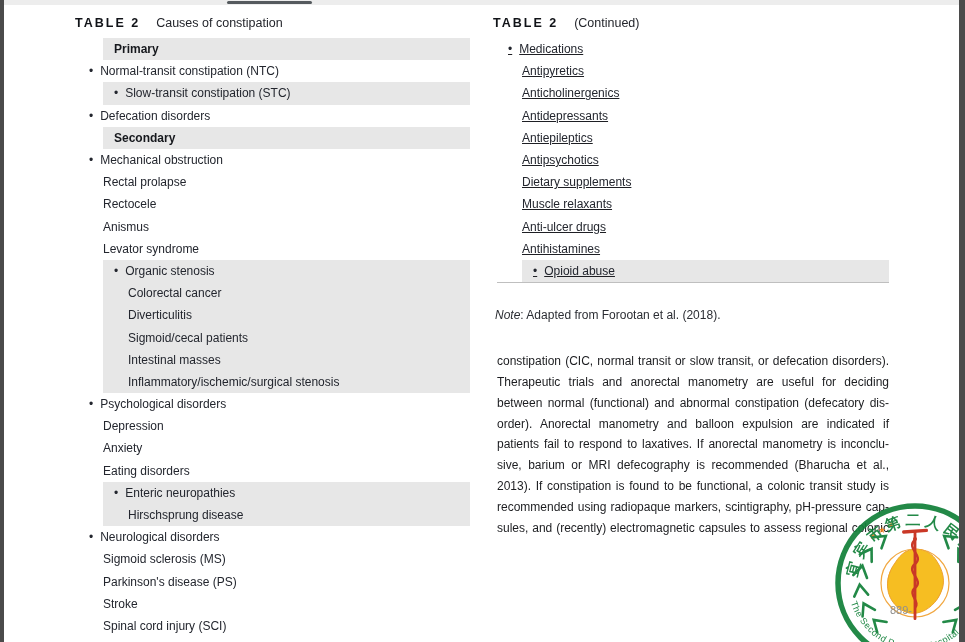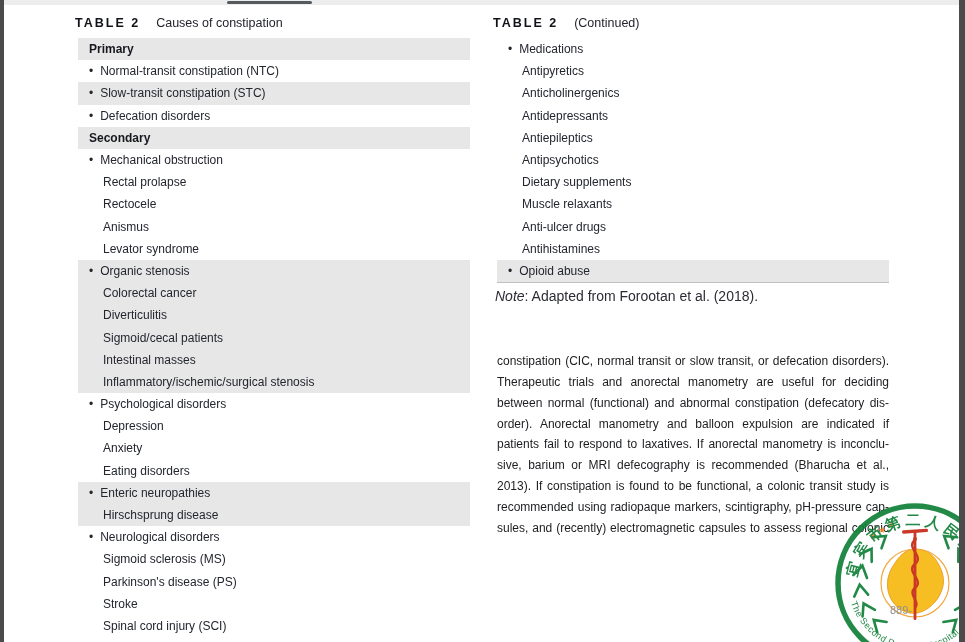--- a/index.html
+++ b/index.html
@@ -14,29 +14,29 @@
   .top-strip  { position:absolute; left:4px; top:0; width:955px; height:5px; background:#ededed; z-index:25; }
   .top-thumb  { position:absolute; left:223px; top:1px; width:85px; height:3px; background:#555a5e; border-radius:2px; }
 
   
   .col-left  { position:absolute; left:75px;  top:16px; width:395px; }
   .col-right { position:absolute; left:493px; top:16px; width:396px; }
   .tbl-head { display:flex; align-items:baseline; margin-bottom:8px; }
   .tbl-label { font-weight:700; font-size:12.5px; letter-spacing:2px; color:#111318; }
   .tbl-title { font-size:12.5px; margin-left:16px; color:#23252b; }
   .rows { margin-left:3px; }
-  .col-right .rows { margin-left:4px; border-bottom:1px solid #bfbfbf; }
+  .col-right .rows { margin-left:4px; border-bottom:1px solid #bfbfbf;text-decoration:underline; }
   .row { height:22.2px; display:flex; align-items:center; font-size:12px; color:#23262e; }
-  .row.shaded { background:#e7e7e7; }
+  .row.shaded { background:#e7e7e7;margin-left:25px; }
   .row-header { font-weight:700; padding-left:11px; background:#e3e3e3; color:#16181d; }
   .row-bullet { padding-left:11px; }
   .row-bullet::before { content:"•"; margin-right:7px; font-size:12px; color:#23262e; }
   .row-sub { padding-left:25px; }
 
-  .tbl-note { margin-top:5px; margin-left:2px; font-size:14px; color:#2b2d33; }
+  .tbl-note { margin-top:25px; margin-left:2px; font-size:12px; color:#2b2d33; }
   .tbl-note i { font-style:italic; }
 
   
   .body-text { position:absolute; left:497px; top:351px; width:392px; z-index:1; }
   .body-text .line {
     font-size:12px; line-height:20.85px; color:#1c1d20;
     text-align:justify; text-align-last:justify; white-space:normal;
   }
   .stray-number { position:absolute; left:890px; top:604px; font-size:11px; color:#8f8f8f; z-index:12; }
 

